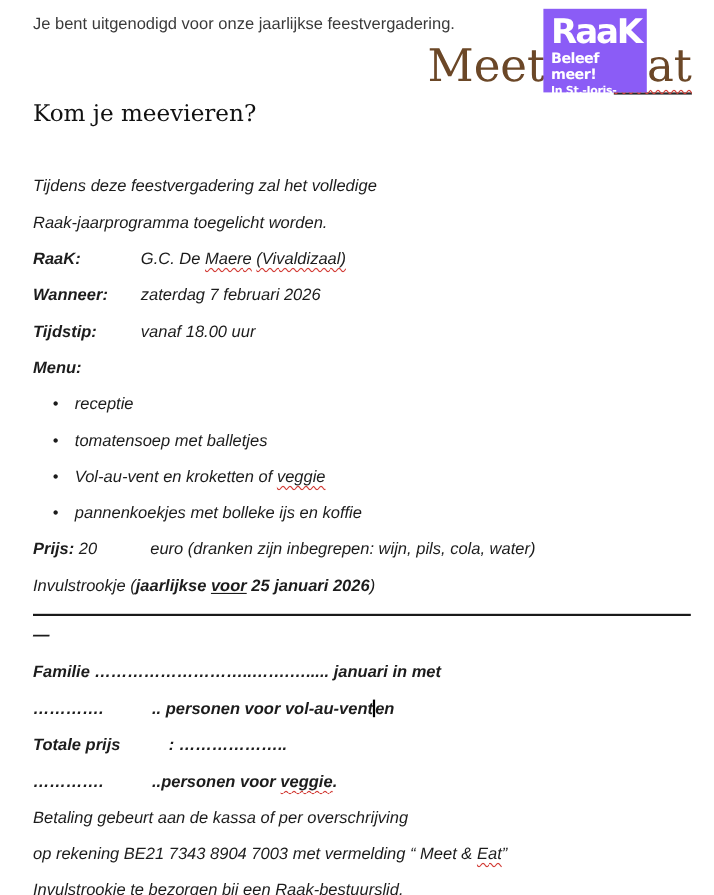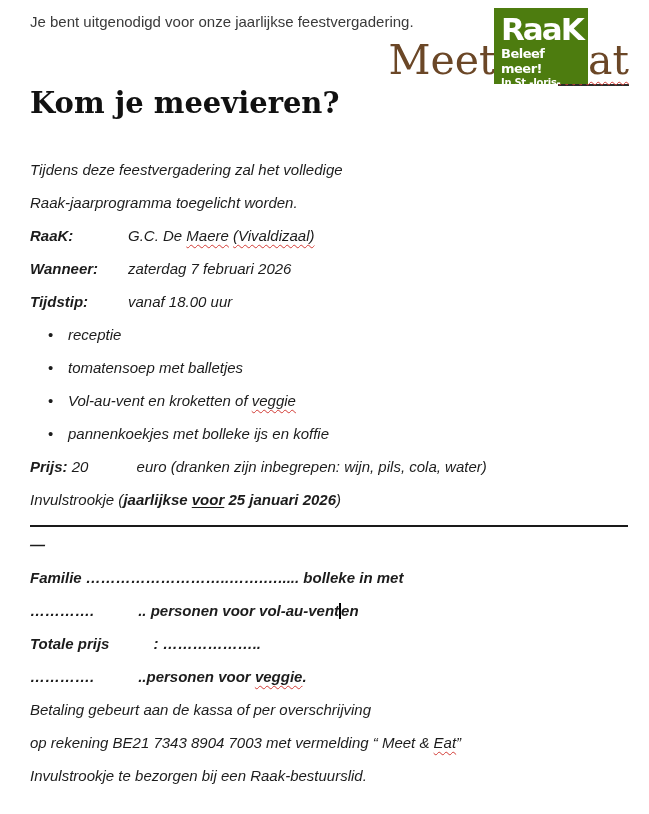--- a/index.html
+++ b/index.html
@@ -31,32 +31,32 @@
   .title-flag {
     border-bottom: 2px solid #2b2b2b;
     text-decoration: underline;
     text-decoration-style: wavy;
     text-decoration-color: #d23b35;
     text-decoration-thickness: 1px;
     text-underline-offset: 7px;
   }
   h2.subtitle {
     font-family: "DejaVu Serif", serif;
-    font-weight: bold;
-    font-size: 29px;
+    font-weight: normal;
+    font-size: 21px;
     line-height: 34px;
     color: #111111;
   }
 
   
   .logo {
     position: absolute;
     top: 8px; right: 61px;
     width: 94px; height: 76px;
-    background: #4d7c0f;
+    background: #8b5cf6;
     color: #ffffff;
     padding: 4px 6px 0 7px;
     text-align: left;
   }
   .logo-brand {
     font-family: "DejaVu Sans", sans-serif;
     font-weight: bold;
     font-size: 31px;
     line-height: 34px;
     letter-spacing: -2px;
@@ -145,37 +145,38 @@
 
     <p>Tijdens deze feestvergadering zal het volledige</p>
     <p>Raak-jaarprogramma toegelicht worden.</p>
 
     <p><span class="lbl">RaaK:</span><span><span>G.C. De </span><span class="sq-red">Maere</span><span> </span><span class="sq-red">(Vivaldizaal)</span></span></p>
 
     <p><span class="lbl">Wanneer:</span><span>zaterdag 7 februari 2026</span></p>
 
     <p><span class="lbl">Tijdstip:</span><span>vanaf 18.00 uur</span></p>
 
+    <p><span class="b">Menu:</span></p>
 
     <ul class="menu-list">
       <li><span>receptie</span></li>
       <li><span>tomatensoep met balletjes</span></li>
       <li><span>Vol-au-vent en kroketten of </span><span class="sq-red">veggie</span></li>
       <li><span>pannenkoekjes met bolleke ijs en koffie</span></li>
     </ul>
 
     <p><span class="b">Prijs:</span><span> 20 </span><span class="sq-green">euro </span><span> (dranken zijn inbegrepen: wijn, pils, cola, water)</span></p>
 
     <p><span>Invulstrookje (</span><span class="b">jaarlijkse </span><span class="b u">voor</span><span class="b"> 25 januari 2026</span><span>)</span></p>
 
     <hr class="rule">
 
     <p class="dash-line">—</p>
 
-    <p class="b"><span>Familie </span><span>………………………..…….….....</span><span> bolleke in met</span></p>
+    <p class="b"><span>Familie </span><span>………………………..…….….....</span><span> januari in met</span></p>
 
     <p class="b"><span> ………….</span><span class="sq-green">..</span><span> personen voor vol-au-vent</span><span class="caret"></span><span>en</span></p>
 
     <p class="b"><span>Totale prijs</span><span class="sq-green">:</span><span> ………………..</span></p>
 
     <p class="b"><span>………….</span><span class="sq-green">..</span><span>personen voor </span><span class="sq-red">veggie</span><span>.</span></p>
 
     <p>Betaling gebeurt aan de kassa of per overschrijving</p>
 
     <p><span>op rekening BE21 7343 8904 7003 met vermelding “ Meet &amp; </span><span class="sq-red">Eat</span><span>”</span></p>

